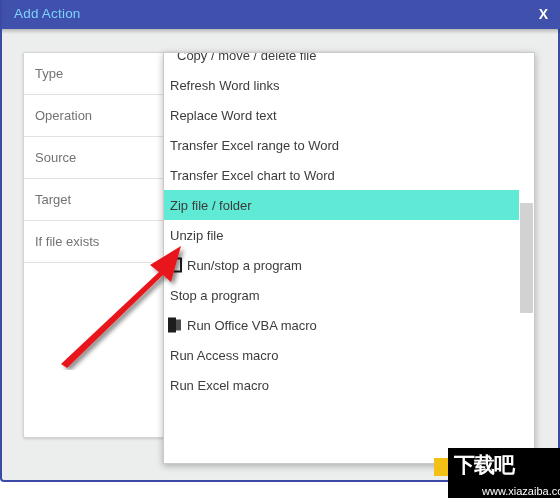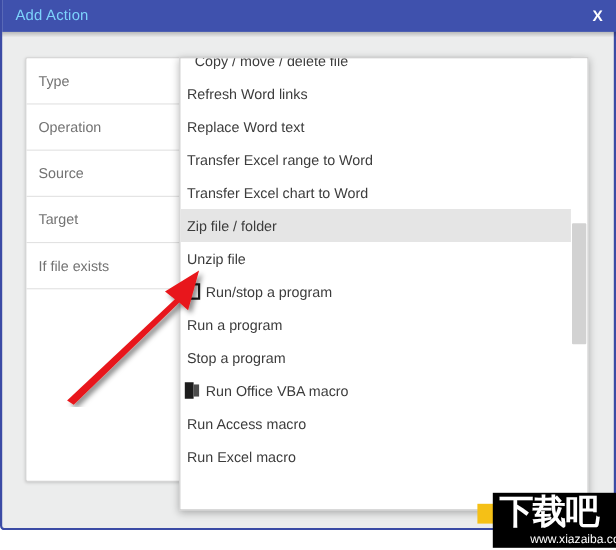--- a/index.html
+++ b/index.html
@@ -137,21 +137,21 @@
     color: #3c3c3c;
     white-space: nowrap;
     box-sizing: border-box;
   }
   .dd-item.group {
     padding-left: 13px;
     color: #3c3c3c;
     text-align: center;
   }
   .dd-item.highlight {
-    background: #e5e5e5;
+    background: #5eead4;
   }
   .dd-item .ic {
     position: absolute;
     left: 3px;
     top: 50%;
     transform: translateY(-50%);
     width: 15px;
     height: 15px;
   }
   .dd-item.has-icon {
@@ -266,21 +266,21 @@
     left: 24px;
     top: 0px;
     width: 136px;
     height: 50px;
     background: #000000;
   }
   .wm-cn {
     position: absolute;
     left: 6px;
     top: -1px;
-    font-size: 31px;
+    font-size: 21px;
     font-weight: bold;
     color: #ffffff;
     font-family: "DejaVu Sans", sans-serif;
     letter-spacing: -1px;
     line-height: 36px;
   }
   .wm-url {
     position: absolute;
     left: 34px;
     bottom: 1px;
@@ -368,23 +368,20 @@
 
         <div class="dd-item">
           <span>Unzip file</span>
         </div>
 
         <div class="dd-item group has-icon">
           <span class="ic icon-window"></span>
           <span>Run/stop a program</span>
         </div>
 
-        <div class="dd-item">
-          <span>Run a program</span>
-        </div>
 
         <div class="dd-item">
           <span>Stop a program</span>
         </div>
 
         <div class="dd-item group has-icon">
           <span class="ic icon-office"></span>
           <span>Run Office VBA macro</span>
         </div>
 

